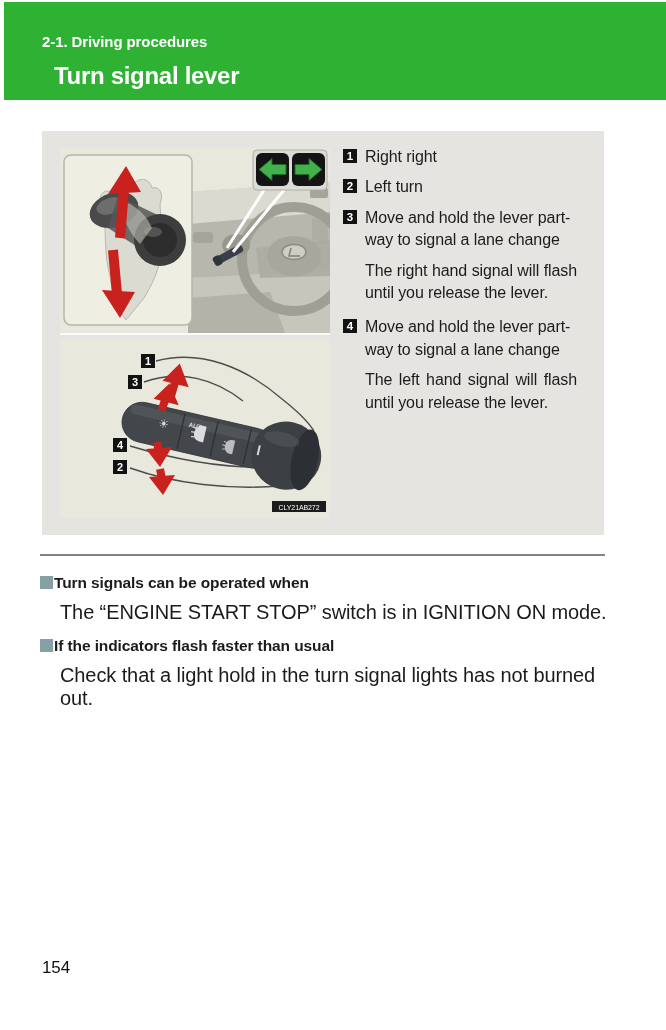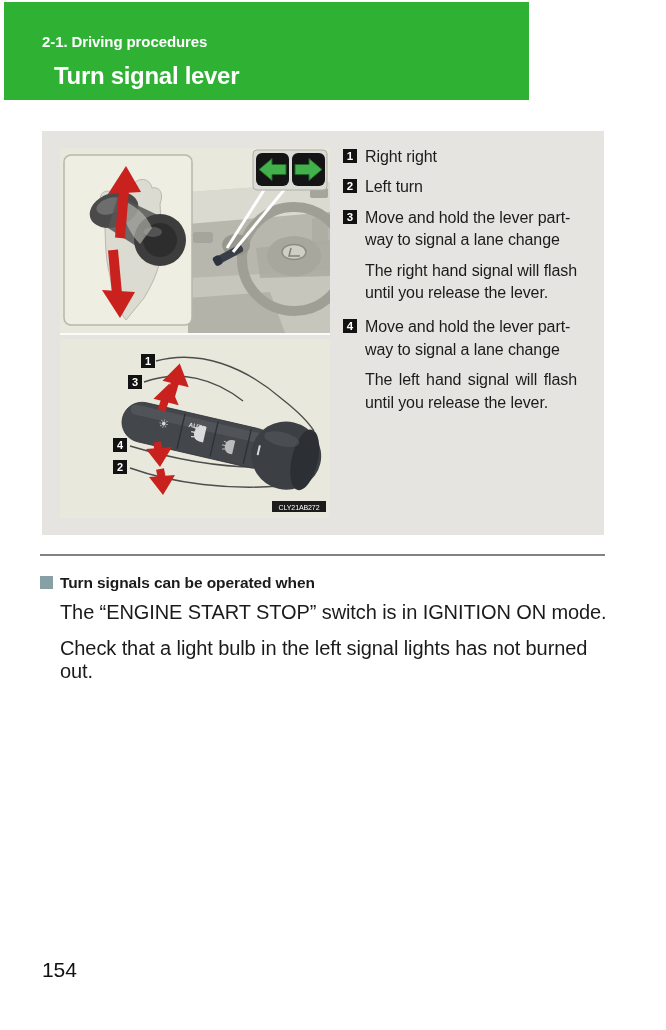--- a/index.html
+++ b/index.html
@@ -2,43 +2,43 @@
 <html><head>
 <meta charset="utf-8">
 <style>
   html,body{margin:0;padding:0;}
   body{
     width:666px;height:1030px;position:relative;background:#ffffff;
     font-family:"Liberation Sans","DejaVu Sans",sans-serif;color:#1b1b1b;
     overflow:hidden;letter-spacing:-0.1px;
   }
   
-  .banner{position:absolute;left:4px;top:2px;width:525px;height:98px;
+  .banner{position:absolute;left:4px;top:2px;width:662px;height:98px;
     background:#2fb234;color:#fff;box-sizing:border-box;padding:31px 0 0 38px;}
   .banner-section{font-size:15px;font-weight:bold;margin:0 0 5px 0;}
   .banner-title{font-size:24px;font-weight:bold;margin:12px;letter-spacing:-0.3px;}
   
   .figure-panel{position:absolute;left:42px;top:131px;width:562px;height:404px;background:#e5e4e1;}
   .fig-images{position:absolute;left:18px;top:17px;width:270px;}
   .fig-images svg{display:block;}
   .img-top{margin-bottom:4px;border-bottom:2px solid #fbfbf9;}
   
   .fig-list{position:absolute;left:301px;top:15px;width:242px;font-size:16px;line-height:1.4;}
   .co-row{display:flex;gap:8px;margin-bottom:8px;}
   .co-marker{flex:0 0 14px;width:14px;height:14px;background:#121212;color:#fff;
     font-size:11.5px;font-weight:bold;text-align:center;line-height:14px;margin-top:3px;}
   .co-note{margin:2px 8px 12px 22px;text-align:justify;}
   
   .divider{position:absolute;left:40px;top:554px;width:565px;height:2px;background:#828282;}
   .notes{position:absolute;left:40px;top:574px;width:572px;}
-  .note-title{display:flex;gap:7px;align-items:flex-start;font-weight:bold;
+  .note-title{display:flex;gap:1px;align-items:flex-start;font-weight:bold;
     font-size:15.5px;margin:0 0 9px 0;}
   .note-bullet{flex:0 0 13px;width:13px;height:13px;background:#86a0a6;margin-top:2px;}
   .note-body{font-size:20px;margin:0 0 13px 20px;}
-  .page-num{position:absolute;left:42px;top:958px;font-size:21px;color:#111;}
+  .page-num{position:absolute;left:42px;top:958px;font-size:17px;color:#111;}
 </style>
 </head>
 <body>
 
 <header class="banner">
   <p class="banner-section">2-1. Driving procedures</p>
   <h1 class="banner-title">Turn signal lever</h1>
 </header>
 
 <section class="figure-panel">
@@ -207,16 +207,20 @@
 </section>
 
 <div class="divider"></div>
 
 <section class="notes">
   <div class="note-title">
     <span class="note-bullet"></span>
     <span>Turn signals can be operated when</span>
   </div>
   <p class="note-body">The “ENGINE START STOP” switch is in IGNITION ON mode.</p>
-  <p class="note-body">Check that a light bulb in the left signal lights has not burned out.</p>
+  <div class="note-title">
+    <span class="note-bullet"></span>
+    <span>If the indicators flash faster than usual</span>
+  </div>
+  <p class="note-body">Check that a light hold in the turn signal lights has not burned out.</p>
 </section>
 
 <div class="page-num">154</div>
 
 </body></html>

